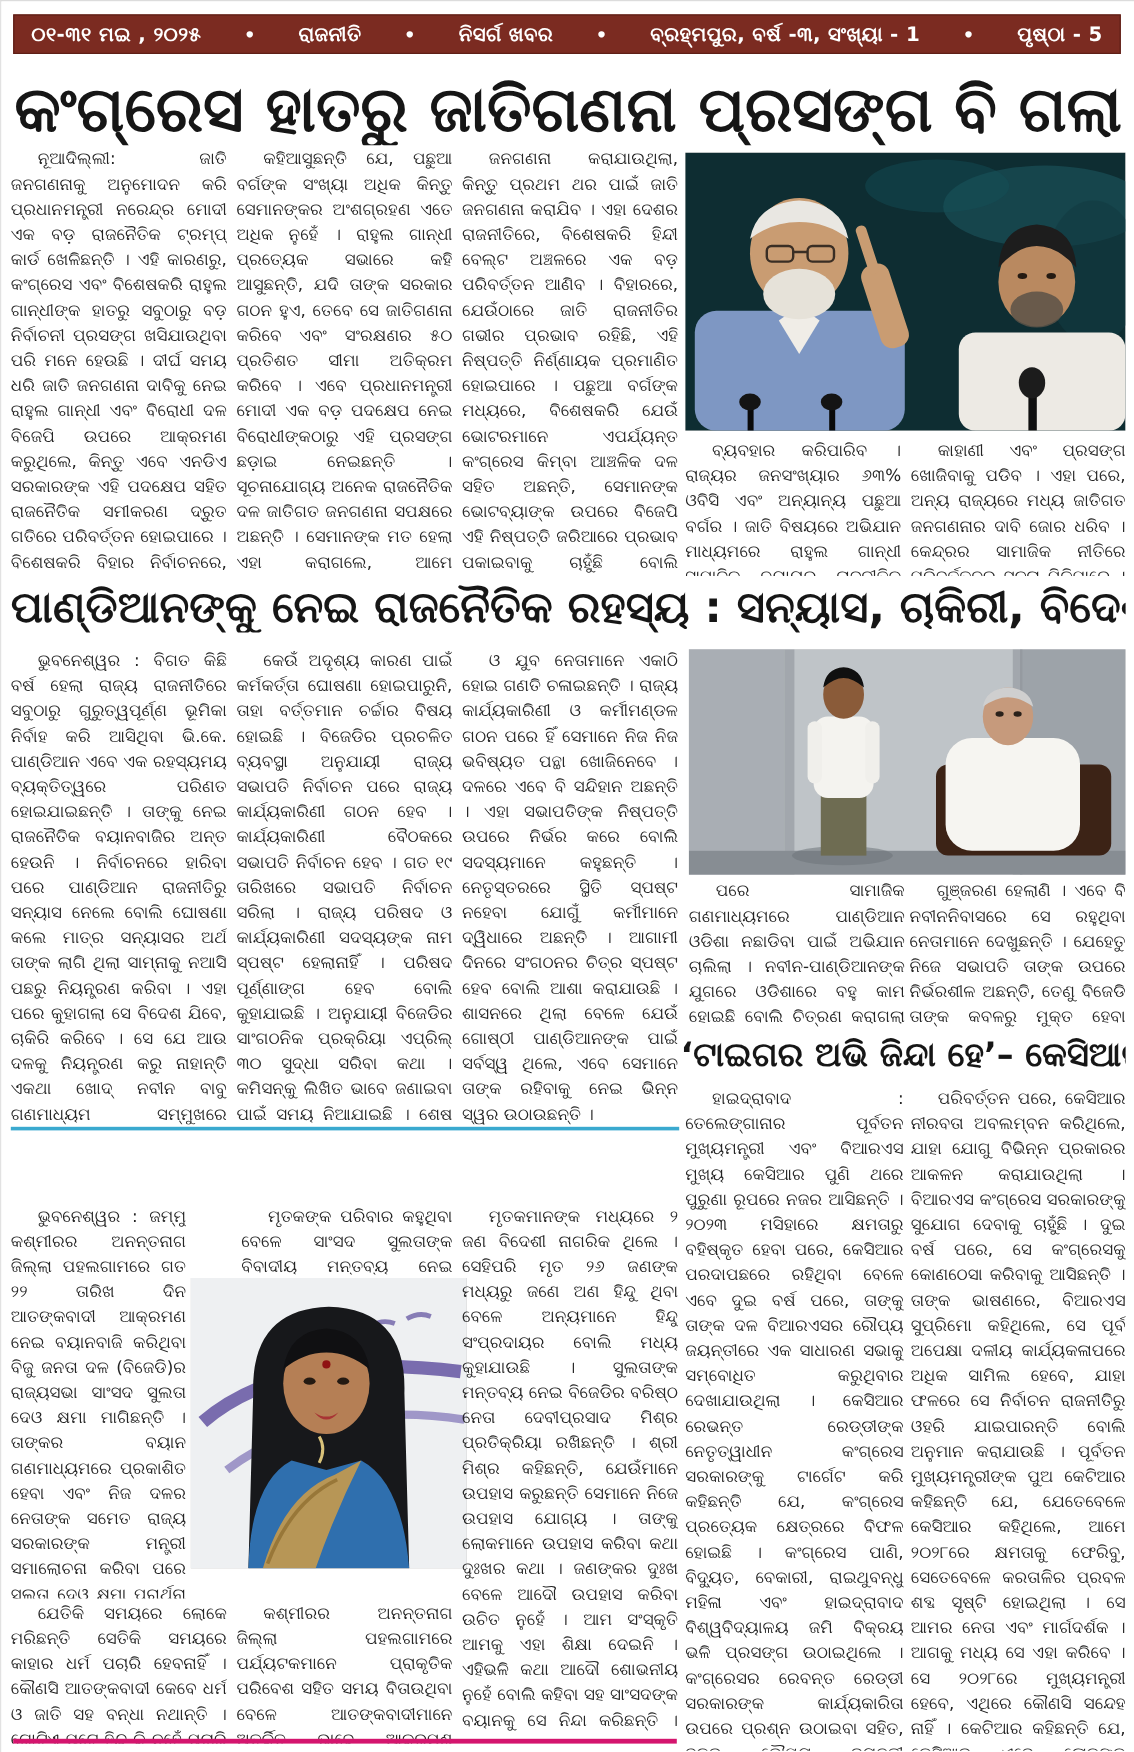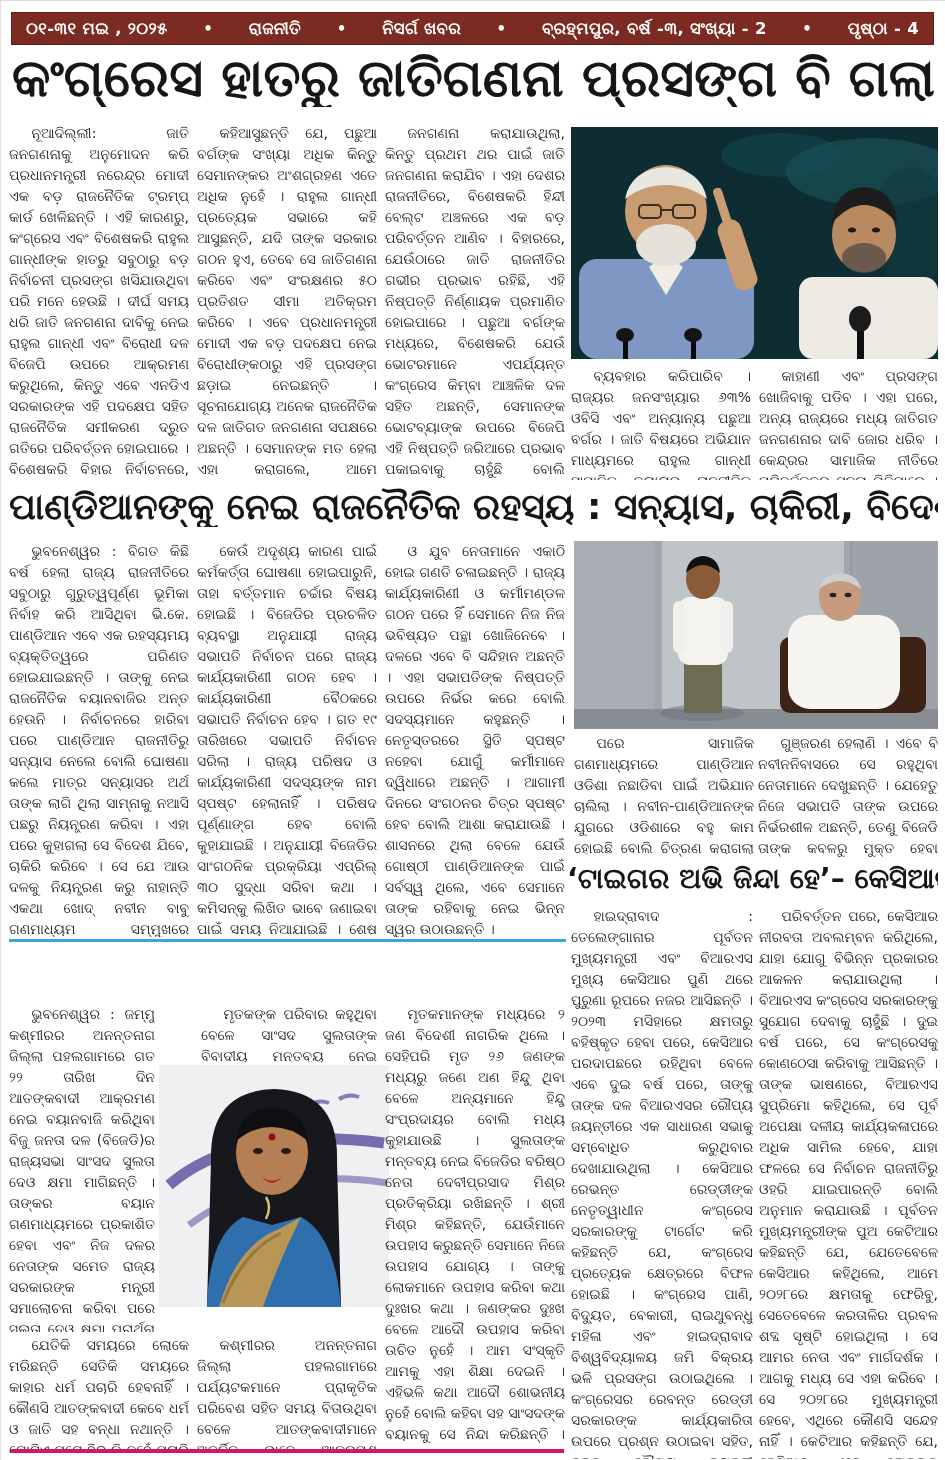--- a/index.html
+++ b/index.html
@@ -16,21 +16,21 @@
     display:flex; align-items:center; justify-content:space-between;
     padding:0 14px; box-sizing:border-box;
     font-size:16.5px; font-weight:bold; letter-spacing:.3px;
     border:1px solid #5e1f17;
   }
   .masthead .bullet { font-size:15px; }
   .headline {
     font-weight:bold; color:#161616; text-align:center;
     white-space:nowrap; overflow:hidden; line-height:1.12;
   }
-  .hl-1 { left:8px; top:48px;  width:929px; font-size:52px; }
+  .hl-1 { left:8px; top:62px;  width:929px; font-size:52px; }
   .hl-2 { left:8px; top:486px; width:929px; font-size:36px; }
   .hl-3 { left:8px; top:946px; width:557px; font-size:45px; }
   .hl-4 { left:566px; top:862px; width:371px; font-size:28px; }
   .bodytext {
     font-size:14px; line-height:1.5; text-align:justify;
     overflow:hidden; color:#242424; text-indent:1.6em;
   }
   .photo { overflow:hidden; background:#ccc; }
   .photo svg { display:block; }
   .rule-blue    { left:8px;  top:938px;  width:557px; height:3px; background:#3aa9cf; }
@@ -41,23 +41,23 @@
 
 <div class="page">
 
   <div class="abs masthead">
     <span>୦୧-୩୧ ମଇ , ୨୦୨୫</span>
     <span class="bullet">•</span>
     <span>ରାଜନୀତି</span>
     <span class="bullet">•</span>
     <span>ନିସର୍ଗ ଖବର</span>
     <span class="bullet">•</span>
-    <span>ବ୍ରହ୍ମପୁର, ବର୍ଷ -୩, ସଂଖ୍ୟା - 2</span>
+    <span>ବ୍ରହ୍ମପୁର, ବର୍ଷ -୩, ସଂଖ୍ୟା - 1</span>
     <span class="bullet">•</span>
-    <span>ପୃଷ୍ଠା - 4</span>
+    <span>ପୃଷ୍ଠା - 5</span>
   </div>
 
   <div class="abs headline hl-1">କଂଗ୍ରେସ ହାତରୁ ଜାତିଗଣନା ପ୍ରସଙ୍ଗ ବି ଗଲା</div>
 
   <div class="abs bodytext" style="left:8px;top:122px;width:180px;height:358px;">ନୂଆଦିଲ୍ଲୀ: ଜାତି ଜନଗଣନାକୁ ଅନୁମୋଦନ କରି ପ୍ରଧାନମନ୍ତ୍ରୀ ନରେନ୍ଦ୍ର ମୋଦୀ ଏକ ବଡ଼ ରାଜନୈତିକ ଟ୍ରମ୍ପ୍ କାର୍ଡ ଖେଳିଛନ୍ତି । ଏହି କାରଣରୁ, କଂଗ୍ରେସ ଏବଂ ବିଶେଷକରି ରାହୁଲ ଗାନ୍ଧୀଙ୍କ ହାତରୁ ସବୁଠାରୁ ବଡ଼ ନିର୍ବାଚନୀ ପ୍ରସଙ୍ଗ ଖସିଯାଉଥିବା ପରି ମନେ ହେଉଛି । ଦୀର୍ଘ ସମୟ ଧରି ଜାତି ଜନଗଣନା ଦାବିକୁ ନେଇ ରାହୁଲ ଗାନ୍ଧୀ ଏବଂ ବିରୋଧୀ ଦଳ ବିଜେପି ଉପରେ ଆକ୍ରମଣ କରୁଥିଲେ, କିନ୍ତୁ ଏବେ ଏନଡିଏ ସରକାରଙ୍କ ଏହି ପଦକ୍ଷେପ ସହିତ ରାଜନୈତିକ ସମୀକରଣ ଦ୍ରୁତ ଗତିରେ ପରିବର୍ତ୍ତନ ହୋଇପାରେ । ବିଶେଷକରି ବିହାର ନିର୍ବାଚନରେ, ପରିସ୍ଥିତି ପରିବର୍ତ୍ତନ ହୋଇପାରେ । ବିରୋଧୀ ଦଳ କହୁଛନ୍ତି ଯେ, ଯଦି ଜାତି ଜନଗଣନା କରାଯାଏ, ତେବେ ସମାଜରେ କେଉଁ ଜାତିର କେତେ ଲୋକ ଅଛନ୍ତି ସେ ବିଷୟରେ ବିବରଣୀ ଜଣାପଡ଼ିବ । ଏହା ଦ୍ୱାରା ସେମାନଙ୍କୁ ସଂରକ୍ଷଣର ସୁବିଧା ଦିଆ ଯାଇପାରିବ । ବିରୋଧୀ ଦଳ ସବୁବେଳେ</div>
   <div class="abs bodytext" style="left:196px;top:122px;width:180px;height:358px;">କହିଆସୁଛନ୍ତି ଯେ, ପଛୁଆ ବର୍ଗଙ୍କ ସଂଖ୍ୟା ଅଧିକ କିନ୍ତୁ ସେମାନଙ୍କର ଅଂଶଗ୍ରହଣ ଏତେ ଅଧିକ ନୁହେଁ । ରାହୁଲ ଗାନ୍ଧୀ ପ୍ରତ୍ୟେକ ସଭାରେ କହି ଆସୁଛନ୍ତି, ଯଦି ତାଙ୍କ ସରକାର ଗଠନ ହୁଏ, ତେବେ ସେ ଜାତିଗଣନା କରିବେ ଏବଂ ସଂରକ୍ଷଣର ୫୦ ପ୍ରତିଶତ ସୀମା ଅତିକ୍ରମ କରିବେ । ଏବେ ପ୍ରଧାନମନ୍ତ୍ରୀ ମୋଦୀ ଏକ ବଡ଼ ପଦକ୍ଷେପ ନେଇ ବିରୋଧୀଙ୍କଠାରୁ ଏହି ପ୍ରସଙ୍ଗ ଛଡ଼ାଇ ନେଇଛନ୍ତି । ସୂଚନାଯୋଗ୍ୟ ଅନେକ ରାଜନୈତିକ ଦଳ ଜାତିଗତ ଜନଗଣନା ସପକ୍ଷରେ ଅଛନ୍ତି । ସେମାନଙ୍କ ମତ ହେଲା ଏହା କରାଗଲେ, ଆମେ ଜାଣିପାରିବା ଯେ କେତେ ଲୋକ ପଛୁଆ ଜାତିର ଅଧିକ ଅଛନ୍ତି । ସେମାନଙ୍କୁ ଅଧିକ ସଂରକ୍ଷଣ ପାଇଁ ଚାପ ପଡ଼ିବ । ବର୍ତ୍ତମାନ ଯେଉଁମାନେ ସଂରକ୍ଷଣ ପାଉଛନ୍ତି ସେମାନେ ମଧ୍ୟ ଏହାର ସମର୍ଥନ କରୁଛନ୍ତି ।</div>
   <div class="abs bodytext" style="left:384px;top:122px;width:180px;height:358px;">ଜନଗଣନା କରାଯାଉଥିଲା, କିନ୍ତୁ ପ୍ରଥମ ଥର ପାଇଁ ଜାତି ଜନଗଣନା କରାଯିବ । ଏହା ଦେଶର ରାଜନୀତିରେ, ବିଶେଷକରି ହିନ୍ଦୀ ବେଲ୍ଟ ଅଞ୍ଚଳରେ ଏକ ବଡ଼ ପରିବର୍ତ୍ତନ ଆଣିବ । ବିହାରରେ, ଯେଉଁଠାରେ ଜାତି ରାଜନୀତିର ଗଭୀର ପ୍ରଭାବ ରହିଛି, ଏହି ନିଷ୍ପତ୍ତି ନିର୍ଣ୍ଣାୟକ ପ୍ରମାଣିତ ହୋଇପାରେ । ପଛୁଆ ବର୍ଗଙ୍କ ମଧ୍ୟରେ, ବିଶେଷକରି ଯେଉଁ ଭୋଟରମାନେ ଏପର୍ଯ୍ୟନ୍ତ କଂଗ୍ରେସ କିମ୍ବା ଆଞ୍ଚଳିକ ଦଳ ସହିତ ଅଛନ୍ତି, ସେମାନଙ୍କ ଭୋଟବ୍ୟାଙ୍କ ଉପରେ ବିଜେପି ଏହି ନିଷ୍ପତ୍ତି ଜରିଆରେ ପ୍ରଭାବ ପକାଇବାକୁ ଚାହୁଁଛି ବୋଲି ବିଶ୍ଳେଷକମାନେ ଆକଳନ କରୁଛନ୍ତି ।</div>
 
   <div class="abs photo" style="left:570px;top:126px;width:367px;height:232px;">
     <svg width="367" height="232" viewBox="0 0 367 232" xmlns="http://www.w3.org/2000/svg">

